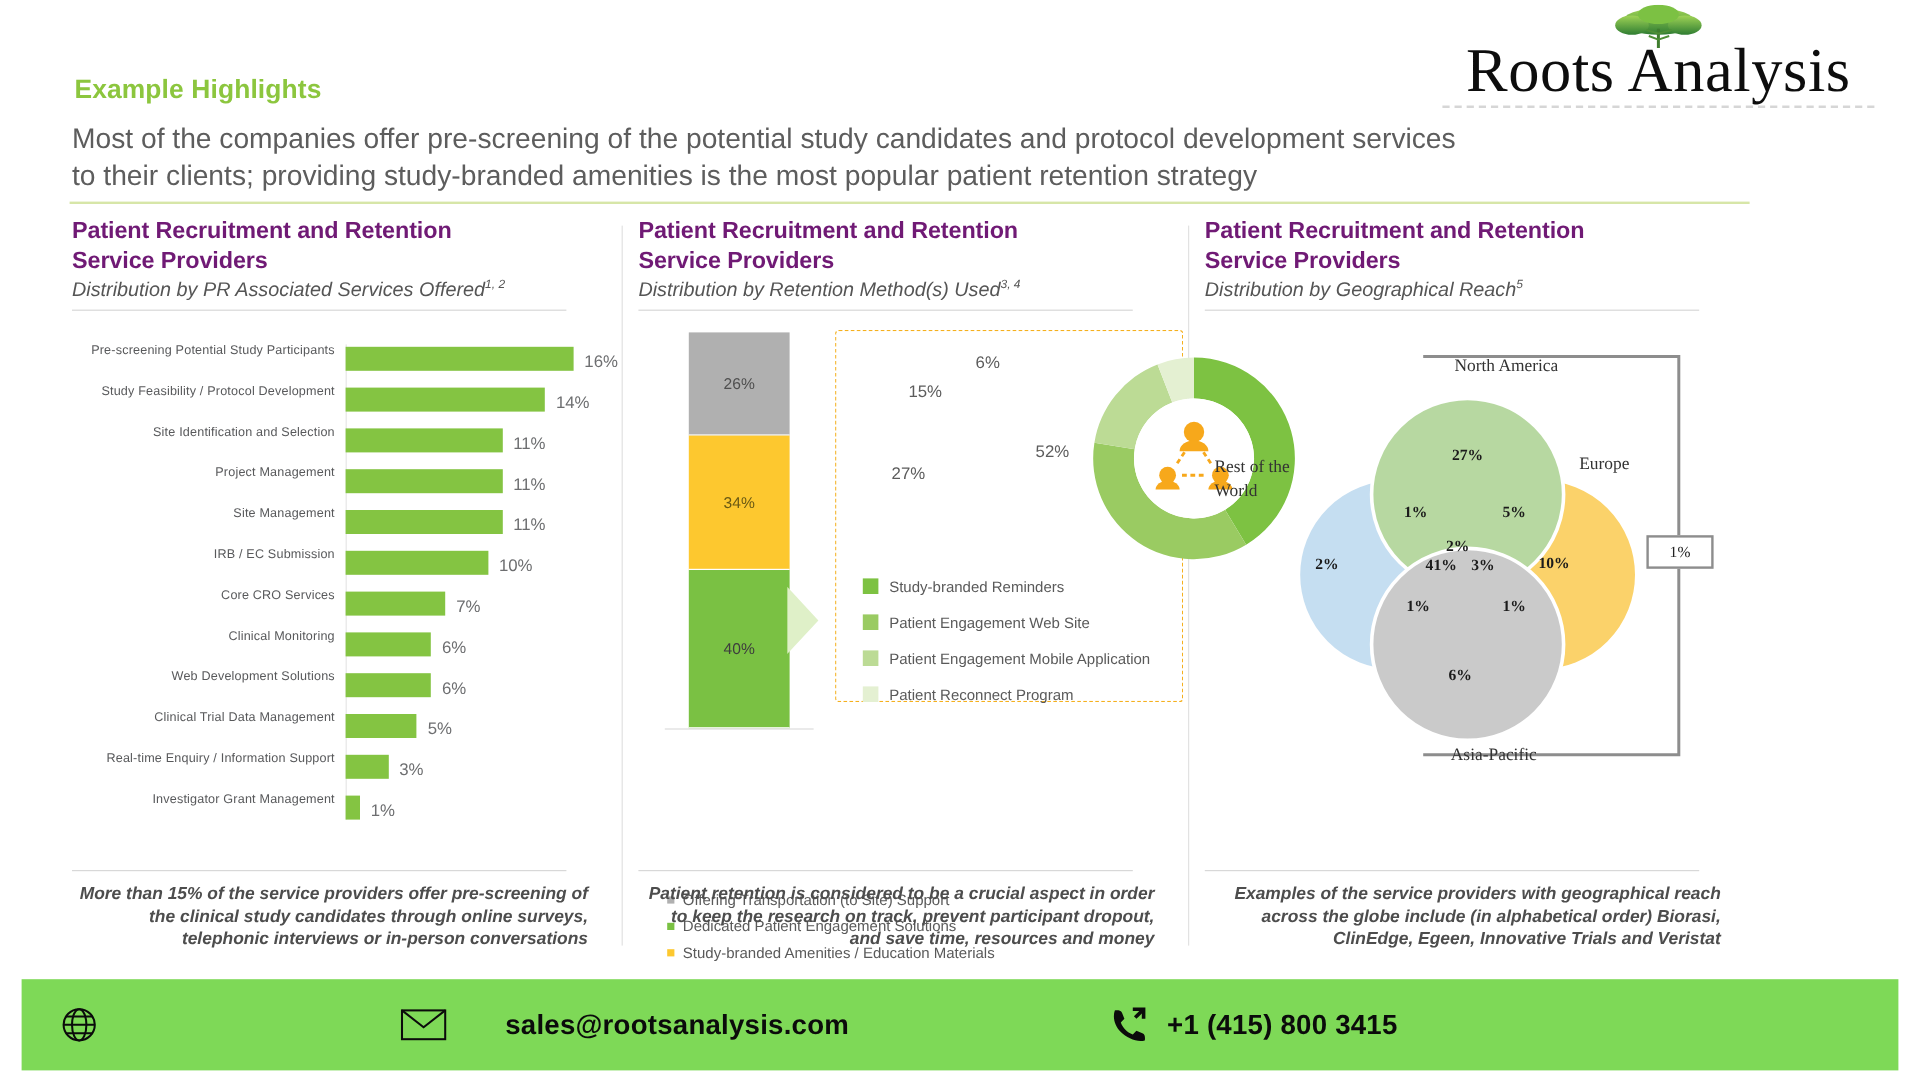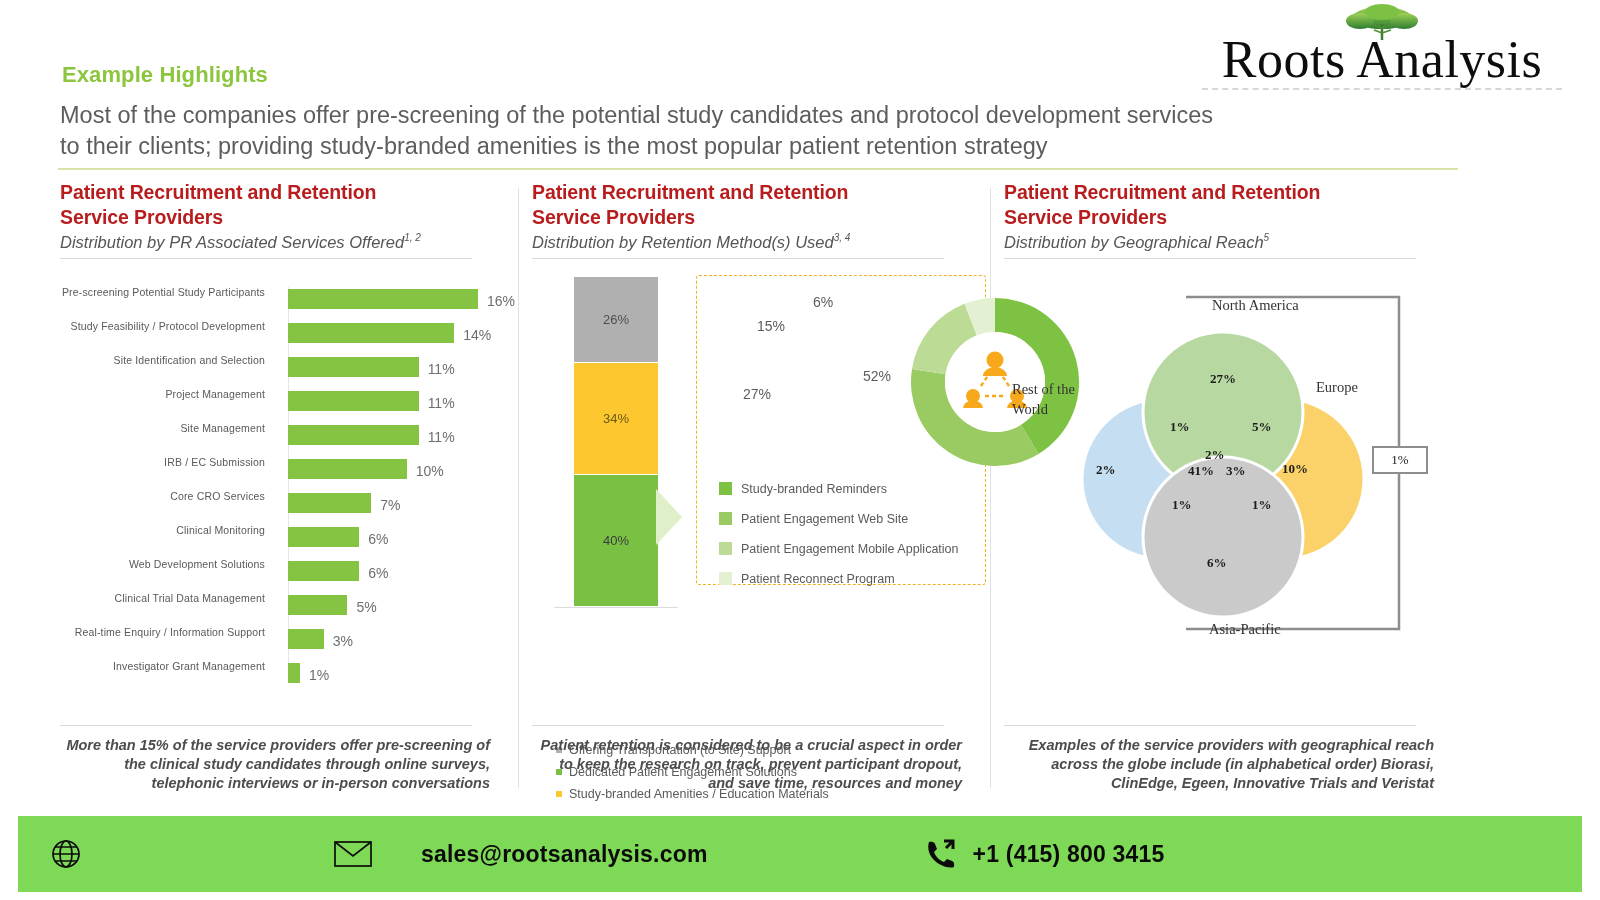--- a/index.html
+++ b/index.html
@@ -50,34 +50,34 @@
   .col-1 { left: 60px;   width: 455px; }
   .col-2 { left: 532px;  width: 455px; }
   .col-3 { left: 1004px; width: 455px; }
   .col-sep {
     position: absolute; top: 8px; width: 1px; height: 600px; background: #e2e2e2;
   }
   .sep-1 { left: 518px; }
   .sep-2 { left: 990px; }
 
   .panel-title {
-    font-size: 19.5px; font-weight: bold; color: #b91c1c; line-height: 25px;
+    font-size: 19.5px; font-weight: bold; color: #701a75; line-height: 25px;
     letter-spacing: -.1px;
   }
   .panel-sub {
     font-size: 16.5px; font-style: italic; color: #555; margin-top: 2px;
   }
   .panel-sub sup { font-size: 10px; font-style: italic; }
   .panel-rule { margin-top: 6px; height: 1px; background: #d8d8d8; width: 412px; }
 
   
   .barchart { margin-top: 16px; position: relative; }
   .bar-row { display: flex; align-items: center; height: 34px; }
   .bar-label {
-    width: 228px; text-align: right; padding-right: 23px;
+    width: 228px; text-align: right; padding-right: 9px;
     font-size: 10.5px; color: #58595b; letter-spacing: .15px; line-height: 12px;
   }
   .bar-track { position: relative; flex: 1; height: 100%; display: flex; align-items: flex-end; }
   .bar-axis {
     position: absolute; left: 228px; top: 12px; width: 1px; height: 396px; background: #e6e6e6;
   }
   .bar-fill { height: 20px; background: #84c442; }
   .bar-val { font-size: 14px; color: #6d6e70; margin-left: 9px; white-space: nowrap; }
 
   

